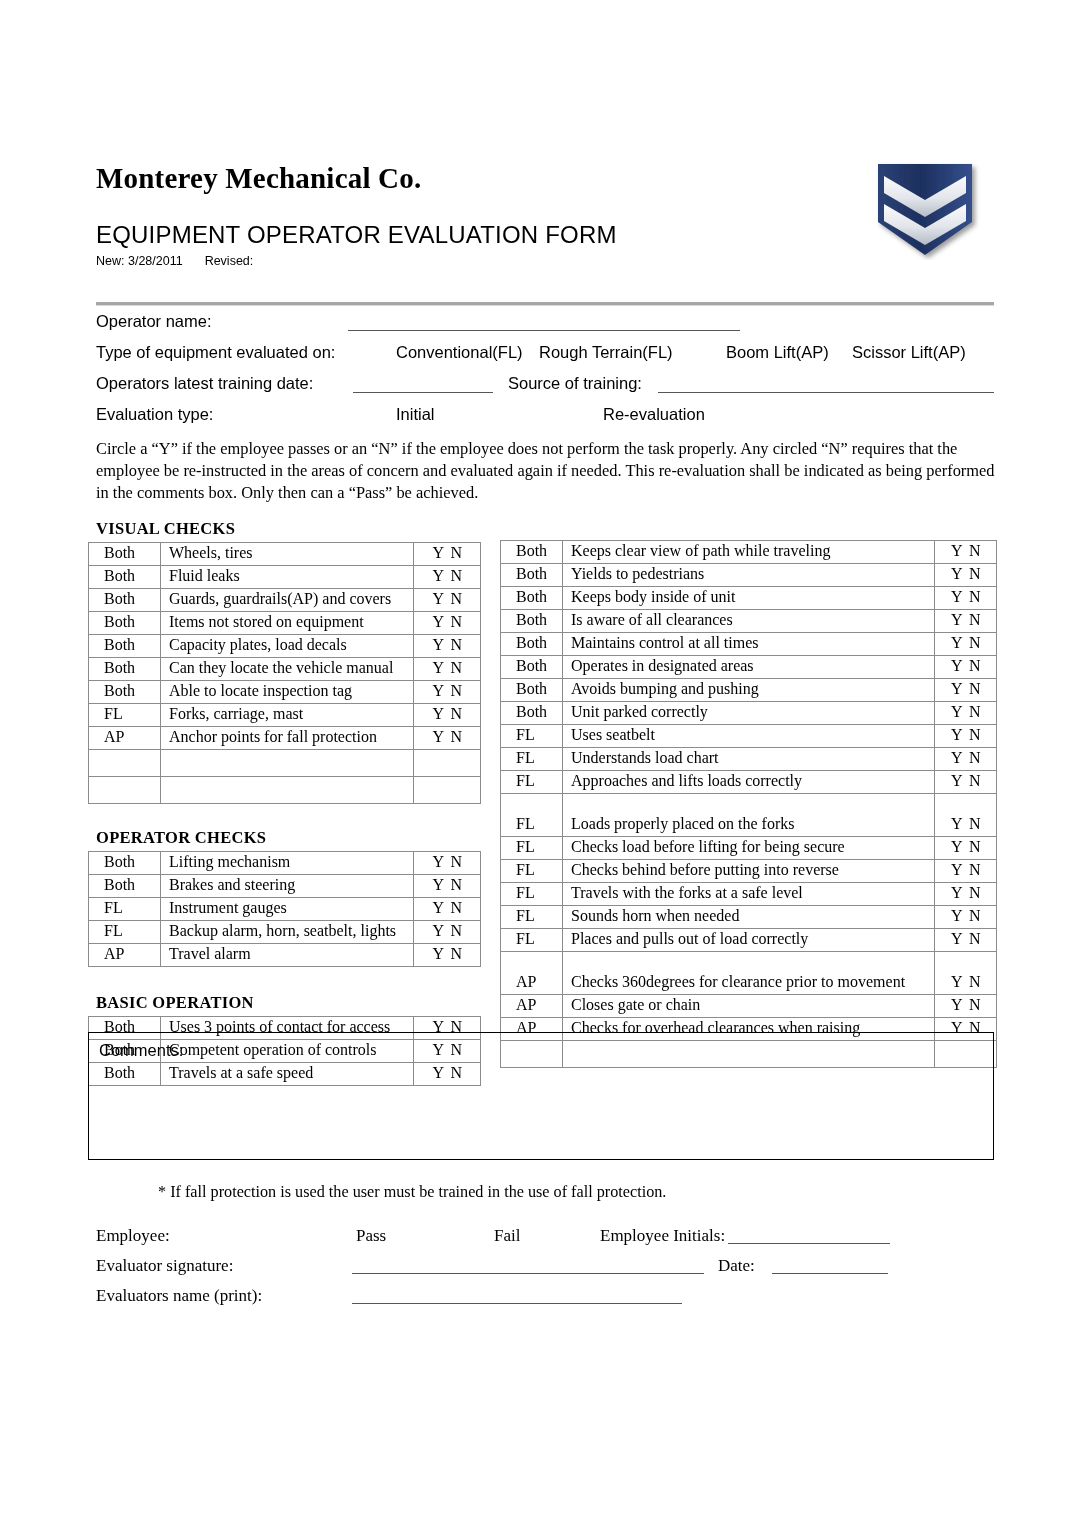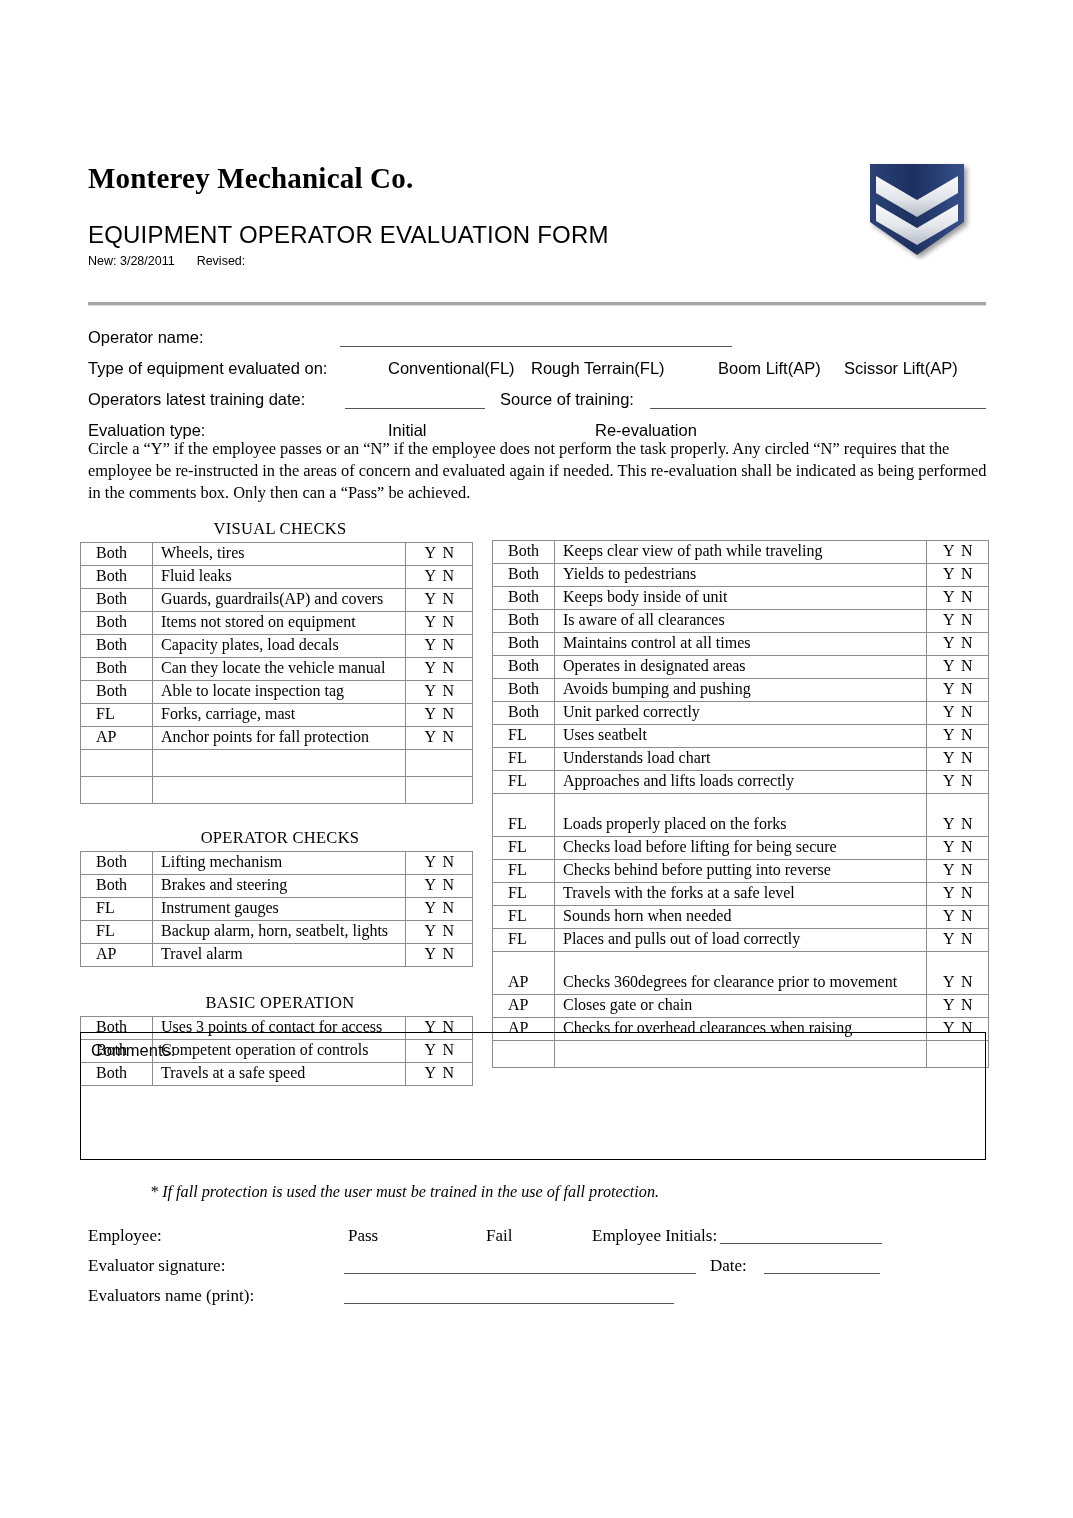--- a/index.html
+++ b/index.html
@@ -11,21 +11,21 @@
     width: 1073px;
     height: 1518px;
     position: relative;
     font-family: "Liberation Serif", serif;
     color: #000;
     overflow: hidden;
   }
 
   .page {
     position: absolute;
-    left: 0; top: 0;
+    left: 8px; top: 0;
     width: 1058px;
     height: 1518px;
   }
 
   
   .header-block {
     position: absolute;
     left: 88px;
     top: 162px;
     width: 900px;
@@ -80,21 +80,20 @@
   }
 
   
   .fields {
     position: absolute;
     left: 88px;
     top: 310px;
     width: 900px;
     font-family: "Liberation Sans", sans-serif;
     font-size: 16.5px;
-    margin-top: 16px;
   }
   .frow {
     position: relative;
     height: 31px;
     white-space: nowrap;
   }
   .fline {
     display: inline-block;
     border-bottom: 1px solid #555;
     height: 17px;
@@ -108,25 +107,24 @@
     top: 438px;
     width: 900px;
     font-family: "Liberation Serif", serif;
     font-size: 16.4px;
     line-height: 1.33;
   }
 
   
   .sec-title {
     font-family: "Liberation Serif", serif;
-    font-weight: normal;
+    font-weight: bold;
     font-size: 16.5px;
     letter-spacing: 0.3px;
     margin: 0 0 3px 8px;
-    text-align: center;
   }
   table.chk {
     border-collapse: collapse;
     table-layout: fixed;
     font-family: "Liberation Serif", serif;
     font-size: 16px;
   }
   table.chk td {
     border: 1px solid #8c8c8c;
     padding: 1px 0 2px 0;
@@ -164,21 +162,20 @@
     font-size: 16.5px;
     padding: 8px 0 0 10px;
   }
 
   .footnote {
     position: absolute;
     left: 150px;
     top: 1183px;
     font-family: "Liberation Serif", serif;
     font-size: 16.2px;
-    font-style: italic;
   }
 
   
   .sigblock {
     position: absolute;
     left: 88px;
     top: 1224px;
     width: 900px;
     font-family: "Liberation Serif", serif;
     font-size: 17px;

